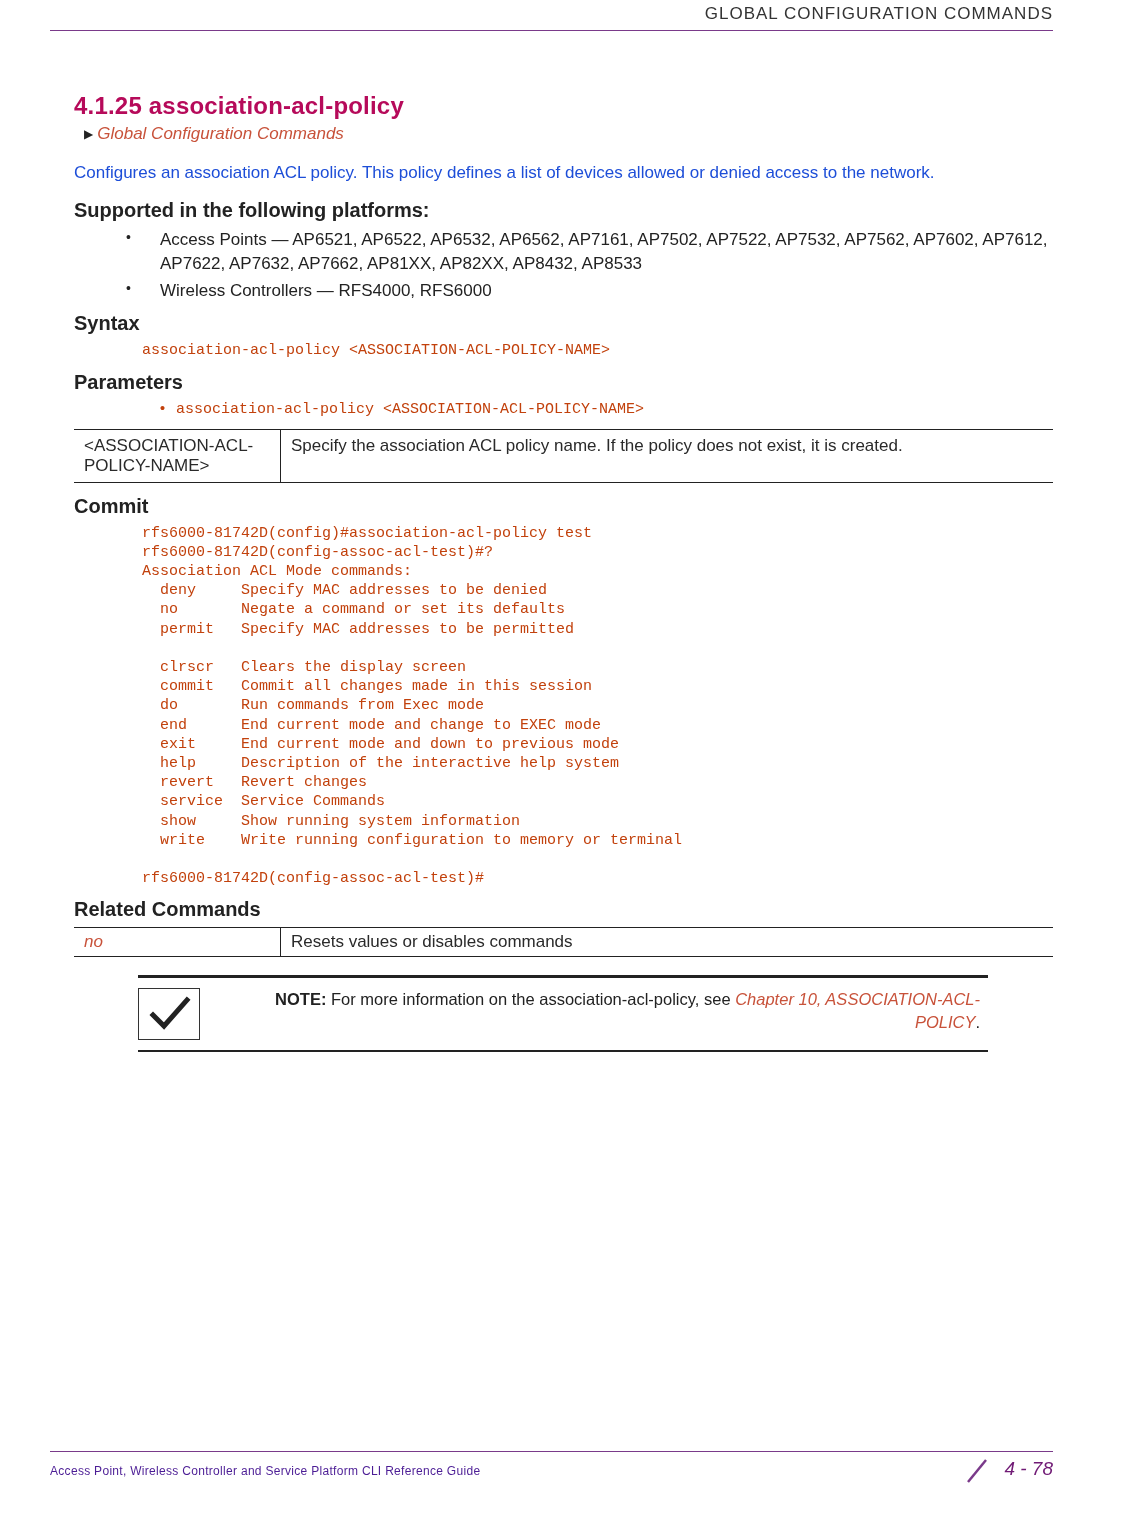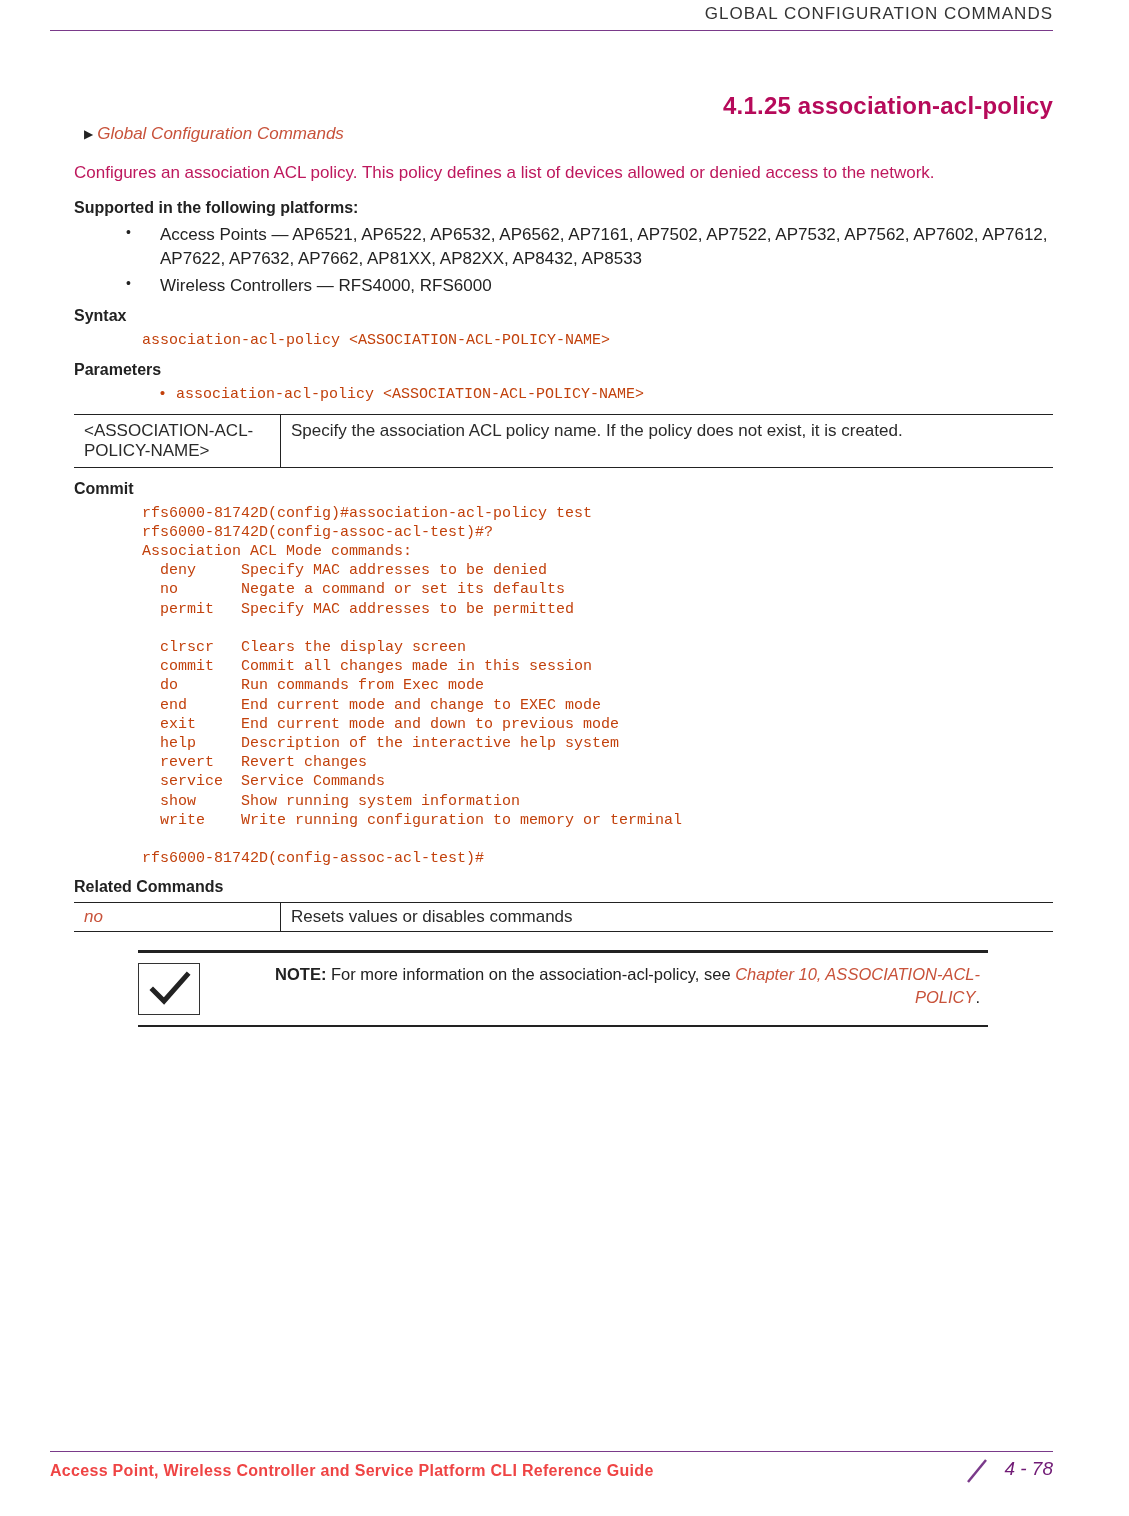--- a/index.html
+++ b/index.html
@@ -37,45 +37,44 @@
   }
   .content {
     padding-top: 92px;
   }
   h2.section-title {
     color: #b60a5a;
     font-size: 24px;
     font-weight: 700;
     margin: 0 0 4px 0;
     letter-spacing: 0.2px;
-    text-align: right;
   }
   .breadcrumb {
     color: #c8523a;
     font-style: italic;
     font-size: 17px;
     margin: 0 0 18px 0;
     padding-left: 10px;
   }
   .breadcrumb .arrow {
     font-style: normal;
     color: #222;
     font-size: 12px;
     margin-right: 4px;
     vertical-align: 1px;
   }
   p.desc {
     font-size: 17px;
     line-height: 1.35;
     margin: 0 0 14px 0;
-    color: #be185d;
+    color: #1d4ed8;
   }
   .subhead {
     font-weight: 700;
-    font-size: 16px;
+    font-size: 20px;
     margin: 10px 0 6px 0;
     color: #222;
   }
   ul.platform-list {
     list-style: none;
     margin: 0 0 10px 0;
     padding: 0 0 0 52px;
   }
   ul.platform-list li {
     position: relative;
@@ -184,24 +183,24 @@
     height: 1px;
     background: #7a3a8a;
     margin-bottom: 6px;
   }
   .footer-row {
     display: flex;
     justify-content: space-between;
     align-items: center;
   }
   .footer-title {
-    font-size: 16px;
-    color: #ef4444;
+    font-size: 12px;
+    color: #4c1d95;
     letter-spacing: 0.3px;
-    font-weight: 700;
+    font-weight: 400;
   }
   .footer-page {
     display: flex;
     color: #701a75;
     font-size: 19px;
     font-style: italic;
   }
   .footer-page svg { margin-right: 14px; }
 </style>
 </head>

